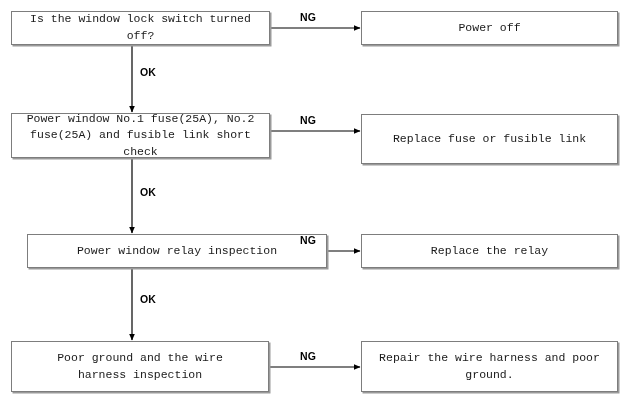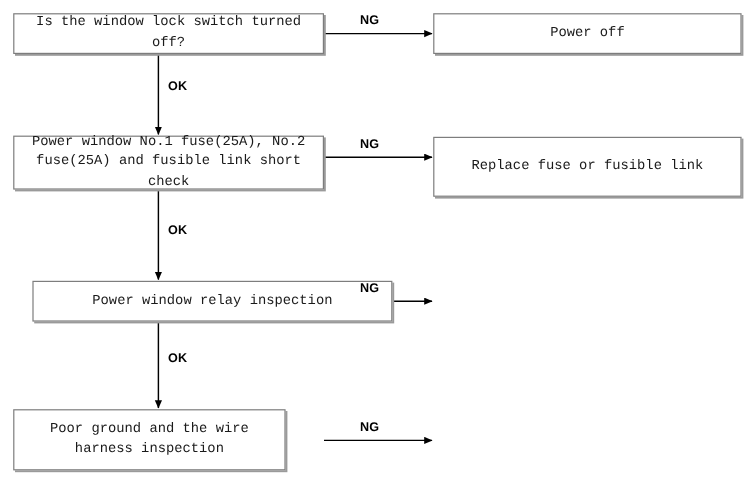--- a/index.html
+++ b/index.html
@@ -92,21 +92,28 @@
   <div class="edge-label" style="left:300px; top:114px;">NG</div>
   <div class="node-box" style="left:361px; top:114px; width:257px; height:50px;">
     <span class="node-text">Replace fuse or fusible link</span>
   </div>
   <div class="edge-label" style="left:140px; top:186px;">OK</div>
 
   <div class="node-box" style="left:27px; top:234px; width:300px; height:34px;">
     <span class="node-text">Power window relay inspection</span>
   </div>
   <div class="edge-label" style="left:300px; top:234px;">NG</div>
+  <div class="node-box" style="left:361px; top:234px; width:257px; height:34px;">
+    <span class="node-text">Replace the relay</span>
+  </div>
   <div class="edge-label" style="left:140px; top:293px;">OK</div>
 
-  <div class="node-box" style="left:11px; top:341px; width:227px; height:51px;text-align:center;">
+  <div class="node-box" style="left:11px; top:341px; width:258px; height:51px;text-align:center;">
     <span class="node-text">Poor ground and the wire
 harness inspection</span>
   </div>
   <div class="edge-label" style="left:300px; top:350px;">NG</div>
+  <div class="node-box" style="left:361px; top:341px; width:257px; height:51px;">
+    <span class="node-text">Repair the wire harness and poor
+ground.</span>
+  </div>
 
 </div>
 
 </body></html>

